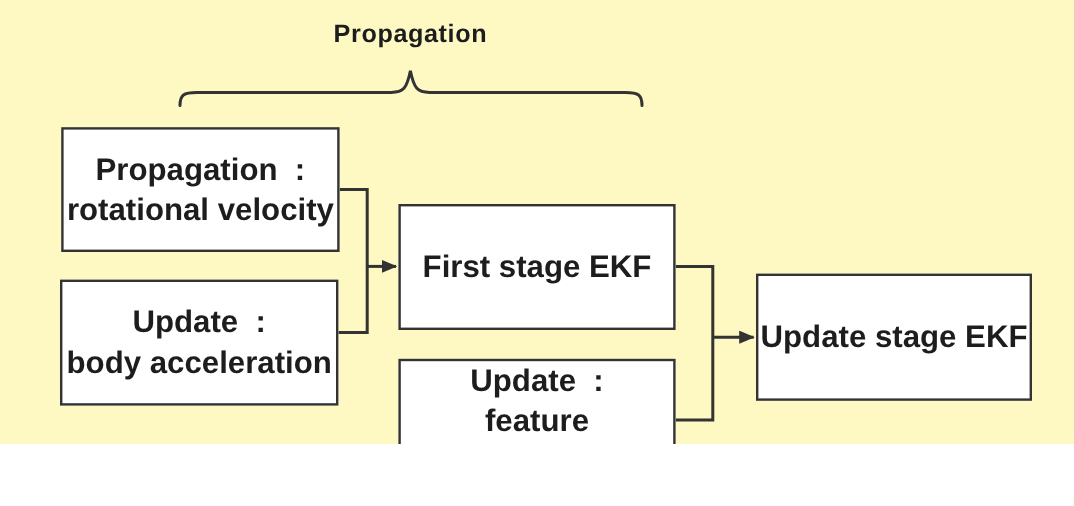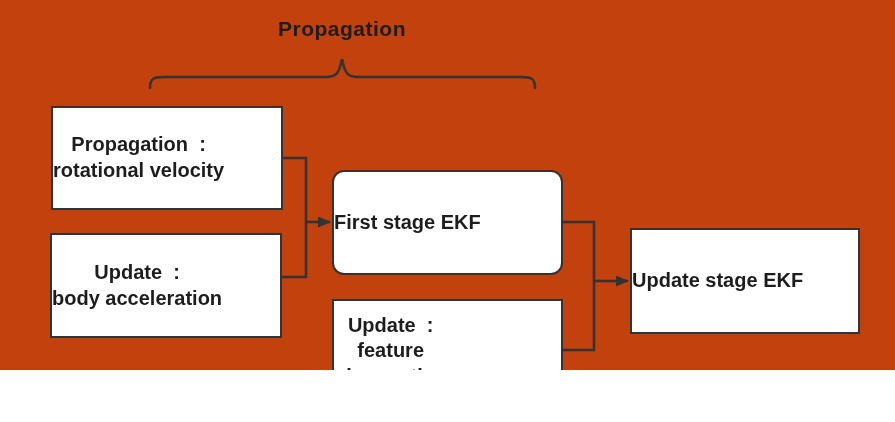--- a/index.html
+++ b/index.html
@@ -4,21 +4,21 @@
 <style>
   html, body {
     margin: 0;
     padding: 0;
     background: #ffffff;
   }
   .canvas {
     position: relative;
     width: 895px;
     height: 370px;
-    background: #c2410c;
+    background: #fef9c3;
     font-family: "Liberation Sans", sans-serif;
     overflow: hidden;
   }
   .diagram-title {
     position: absolute;
     left: 342px;
     top: 17px;
     transform: translateX(-50%);
     font-size: 21px;
     font-weight: bold;
@@ -34,32 +34,33 @@
     height: 422px;
     pointer-events: none;
   }
   .node-box {
     position: absolute;
     box-sizing: border-box;
     border: 2.5px solid #333333;
     background: #ffffff;
     display: flex;
     align-items: center;
+    justify-content: center;
     text-align: center;
     color: #1d1d1d;
-    font-size: 20px;
+    font-size: 26px;
     font-weight: bold;
     line-height: 1.28;
   }
   .node-text {
     white-space: pre-wrap;
   }
   #box-prop-rot  { left: 51px;  top: 106px; width: 232px; height: 104px; }
   #box-upd-body  { left: 50px;  top: 233px; width: 232px; height: 105px; }
-  #box-first-ekf { left: 332px; top: 170px; width: 231px; height: 105px; border-radius: 12px; }
+  #box-first-ekf { left: 332px; top: 170px; width: 231px; height: 105px; }
   #box-upd-feat  { left: 332px; top: 299px; width: 231px; height: 104px; }
   #box-second-ekf{ left: 630px; top: 228px; width: 230px; height: 106px; }
 </style>
 </head>
 <body>
 
 <div class="canvas">
 
   <div class="diagram-title">Propagation</div>
 

